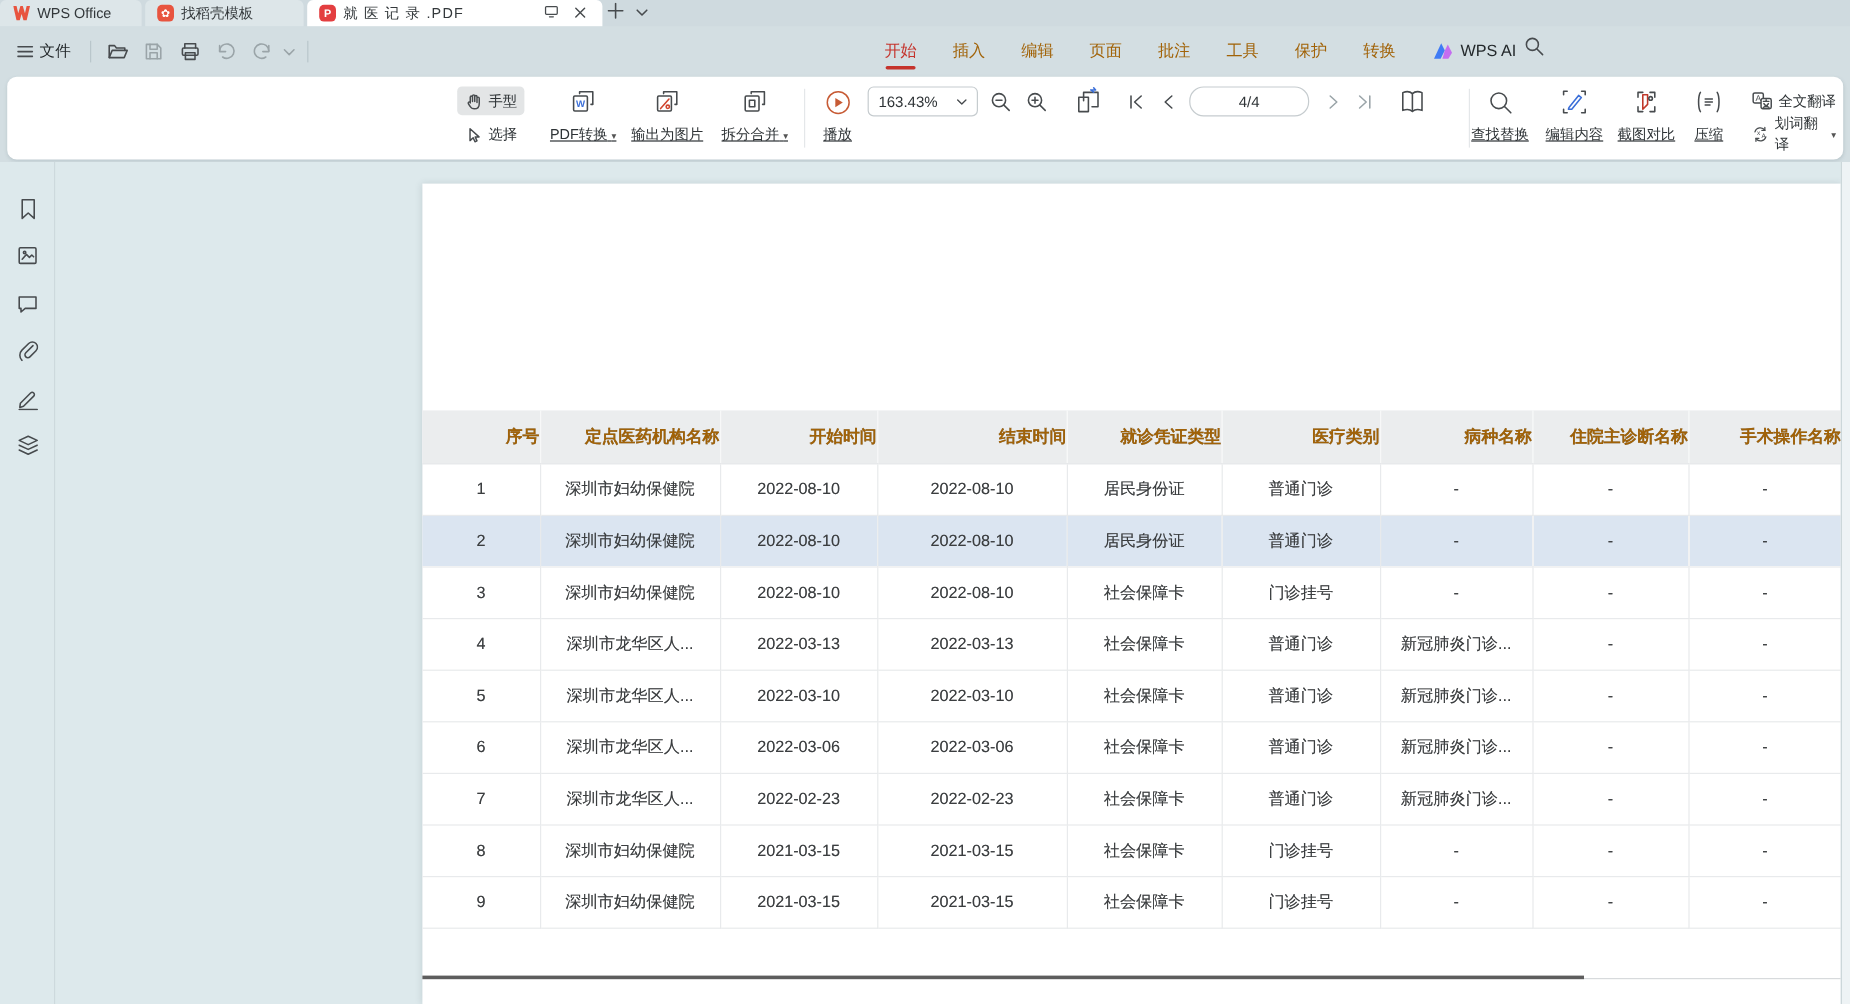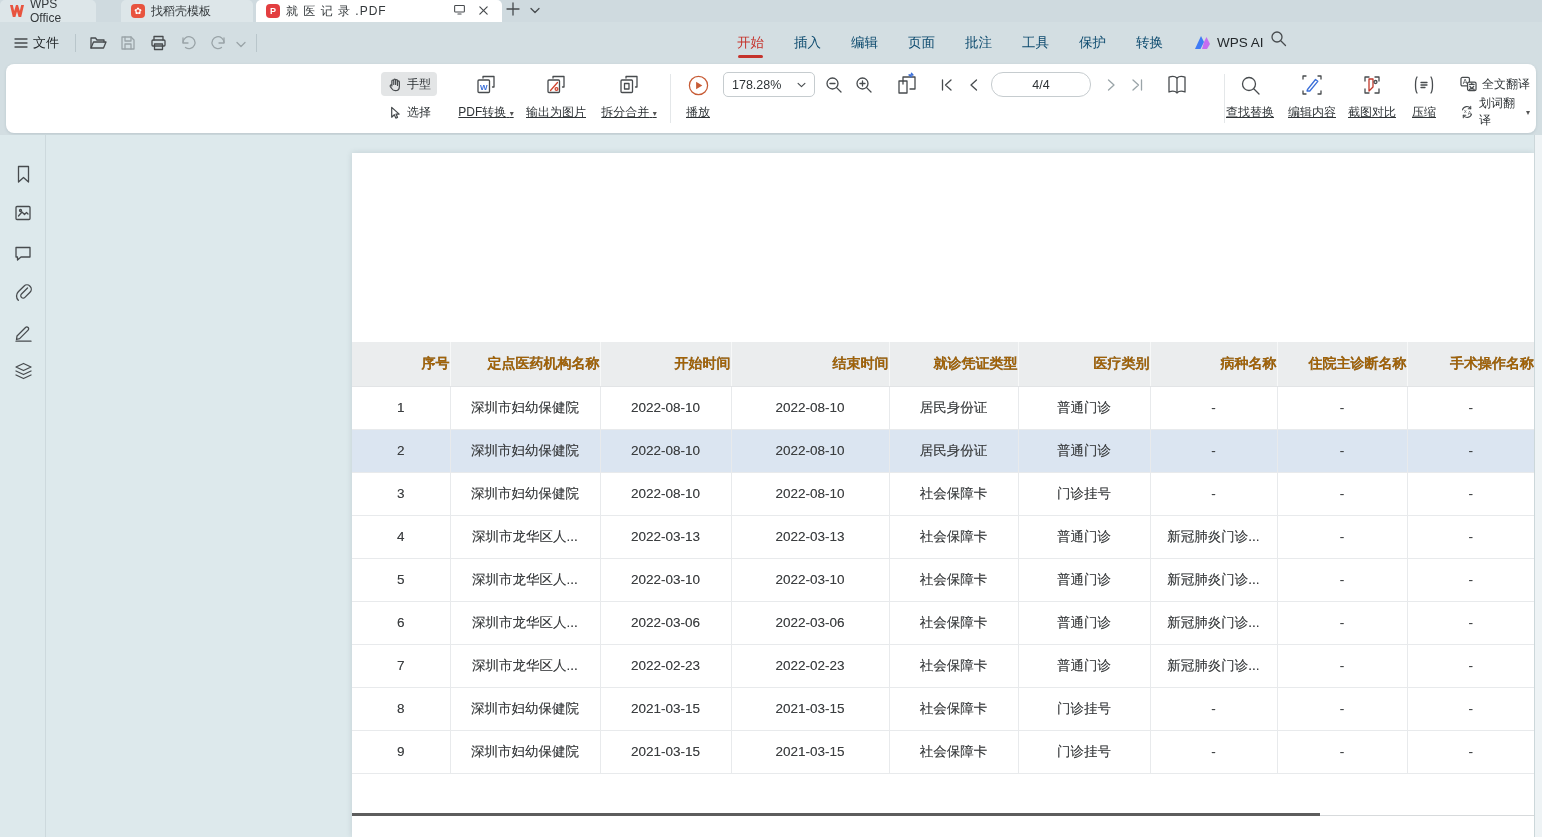--- a/index.html
+++ b/index.html
@@ -22,21 +22,21 @@
             font-size:16px; color:#3a4043; gap:10px; }
   .newtab .chev { font-size:9px; color:#566; }
 
   
   .menubar { position:absolute; left:0; top:22px; width:1542px; height:41px; background:#d3dee2; }
   .mb-left { position:absolute; left:8px; top:0; height:41px; display:flex; align-items:center; gap:6px; }
   .file-btn { display:flex; align-items:center; gap:5px; font-size:13px; color:#23282b; padding:4px 6px; }
   .vdiv { width:1px; height:18px; background:#b9c6cb; margin:0 4px; }
   .qicon { width:24px; height:24px; display:flex; align-items:center; justify-content:center; }
   .menu-tabs { position:absolute; left:736px; top:0; height:41px; display:flex; align-items:center; gap:28px; }
-  .menu-item { font-size:13.5px; color:#0c4a6e; position:relative; padding:6px 1px; cursor:default; }
+  .menu-item { font-size:13.5px; color:#a16207; position:relative; padding:6px 1px; cursor:default; }
   .menu-item.active { color:#c5332c; }
   .menu-item.active::after { content:""; position:absolute; left:2px; right:2px; bottom:0;
        height:3px; background:#c5332c; border-radius:2px; }
   .wps-ai { position:absolute; left:1194px; top:0; height:41px; display:flex; align-items:center;
             gap:6px; font-size:13.5px; color:#23282b; }
   .mb-search { position:absolute; left:1270px; top:8px; }
 
   
   .ribbon { position:absolute; left:6px; top:64px; width:1530px; height:69px; background:#ffffff;
             border-radius:8px; box-shadow:0 1px 3px rgba(80,100,110,.18); }
@@ -89,21 +89,21 @@
   .tbl-bottom2 { position:absolute; left:968px; top:662px; width:214px; height:1px; background:#d7dadc; }
 
   svg.ic { stroke:#474b4e; fill:none; stroke-width:1.3; stroke-linecap:round; stroke-linejoin:round; }
   svg.ic.dim { stroke:#9aa4a8; }
   svg.ic .fillme { fill:#474b4e; stroke:none; }
 </style>
 </head>
 <body>
 
 <div class="tabbar">
-  <div class="tab" style="left:0;width:96px;">
+  <div class="tab" style="left:0;width:118px;">
     <span class="tab-logo">
       <svg width="14" height="12" viewBox="0 0 14 12">
           <path d="M0 0 L2.8 0 L4.2 6 L6 0 L8 0 L9.8 6 L11.2 0 L14 0 L11.2 12 L8.6 12 L7 6.6 L5.4 12 L2.8 12 Z" fill="#e8543f"></path>
         </svg>
     </span>
     <span>WPS Office</span>
   </div>
   <div class="tab" style="left:121px;width:132px;">
     <span class="docer-badge">✿</span>
     <span>找稻壳模板</span>
@@ -265,21 +265,21 @@
     <div class="bb-icon">
       <svg width="23" height="23" viewBox="0 0 24 24" class="ic">
           <circle cx="12" cy="12" r="9.5" stroke="#c75b35"></circle>
           <path d="M9.5 8 L16 12 L9.5 16 Z" fill="#c75b35" stroke="none"></path>
         </svg>
     </div>
     <div class="bb-label"><span>播放</span></div>
   </div>
 
   <div class="zoombox">
-    <span>178.28%</span>
+    <span>163.43%</span>
     <svg class="ic" width="9" height="6" viewBox="0 0 10 7">
         <path d="M1 1.5 L5 5.5 L9 1.5"></path>
       </svg>
   </div>
   <span class="icbtn" style="left:815px;top:8px;">
     <svg class="ic" width="18" height="18" viewBox="0 0 18 18">
         <circle cx="7.5" cy="7.5" r="5.5"></circle>
         <path d="M11.6 11.6 L16 16 M5 7.5 H10"></path>
       </svg>
   </span>

